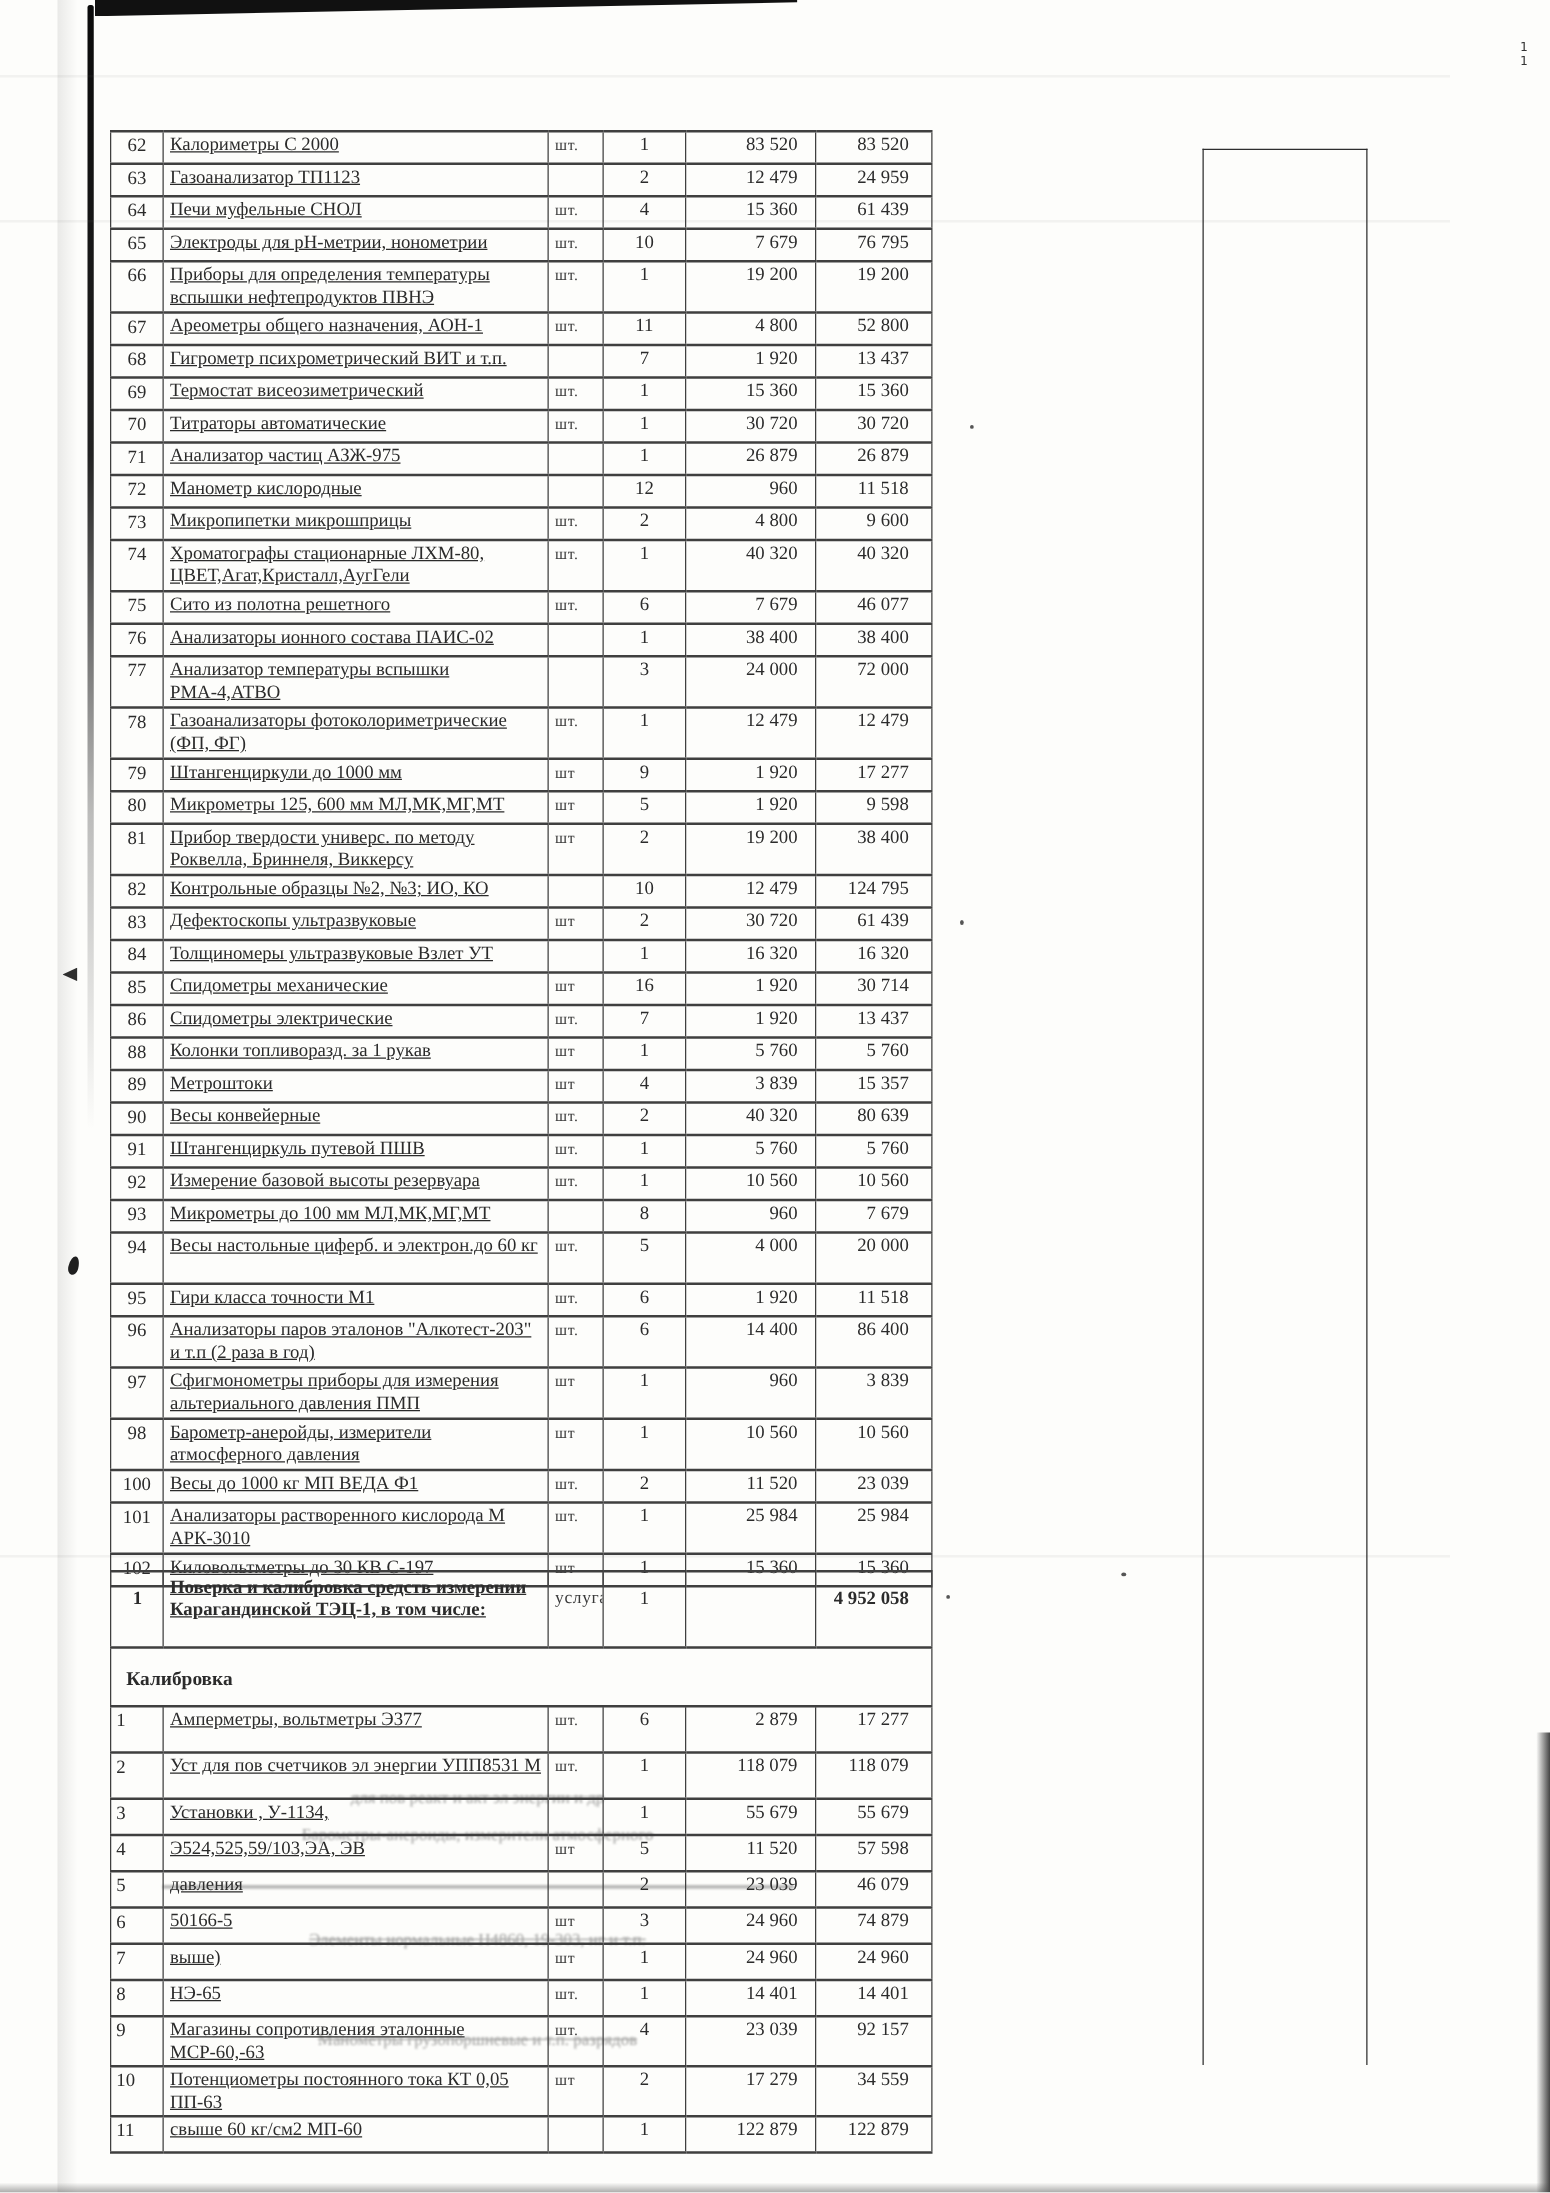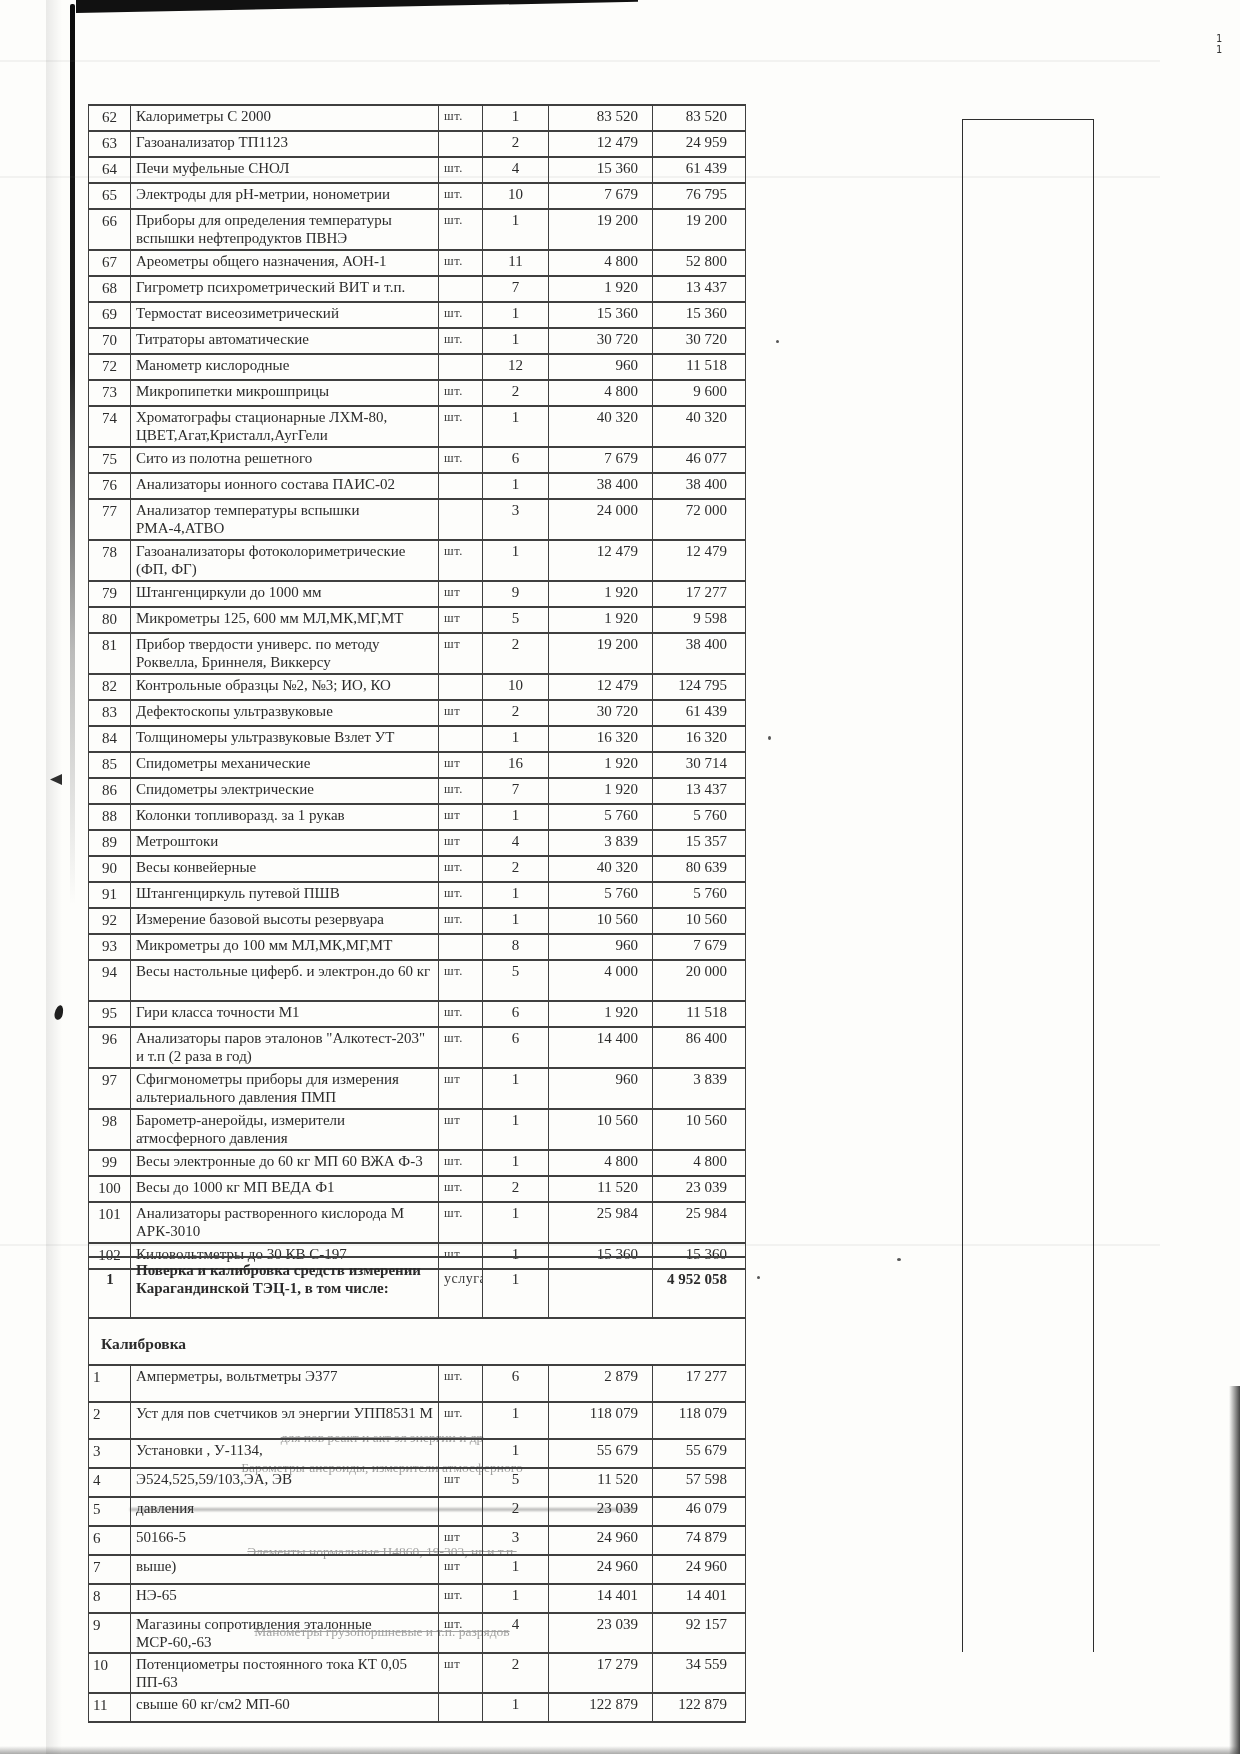--- a/index.html
+++ b/index.html
@@ -39,21 +39,21 @@
     background:linear-gradient(to bottom,rgba(0,0,0,0),rgba(70,70,70,.45));}
   
   table.t{position:absolute;left:88px;border-collapse:collapse;table-layout:fixed;
     width:657px;font-size:15px;color:#2b2b2b;}
   .t1{top:104px}
   .t2{top:1256px}
   td{border:1.6px solid #3f3f3f;border-top-width:2px;border-bottom-width:2px;
     vertical-align:top;padding:1px 3px;line-height:18px;height:21px;overflow:hidden;}
   tr.tall td{height:36px;}
   td.num{text-align:center;padding-top:2px;}
-  td.name{padding-left:5px;}
+  td.name{padding-left:5px;text-decoration:underline;}
   td.unit{font-size:12.5px;padding-left:5px;letter-spacing:.5px;color:#3a3a3a;}
   td.qty{text-align:center;}
   td.price{text-align:right;padding-right:14px;}
   td.total{text-align:right;padding-right:18px;}
   .t2 td{height:24px;}
   .t2 tr.tall td{height:32px;}
   .t2 td.num{text-align:left;padding-left:4px;}
   .t2 tr.summary td{height:46px;}
   .t2 tr.summary td.num{text-align:center;padding-top:12px;}
   .t2 tr.summary td.unit{padding-top:12px;font-size:14px;}
@@ -166,20 +166,28 @@
         </tr>
         <tr>
           <td class="num">70</td>
           <td class="name">Титраторы автоматические</td>
           <td class="unit">шт.</td>
           <td class="qty">1</td>
           <td class="price">30 720</td>
           <td class="total">30 720</td>
         </tr>
         <tr>
+          <td class="num">71</td>
+          <td class="name">Анализатор частиц АЗЖ-975</td>
+          <td class="unit"></td>
+          <td class="qty">1</td>
+          <td class="price">26 879</td>
+          <td class="total">26 879</td>
+        </tr>
+        <tr>
           <td class="num">72</td>
           <td class="name">Манометр кислородные</td>
           <td class="unit"></td>
           <td class="qty">12</td>
           <td class="price">960</td>
           <td class="total">11 518</td>
         </tr>
         <tr>
           <td class="num">73</td>
           <td class="name">Микропипетки микрошприцы</td>
@@ -372,28 +380,20 @@
           <td class="price">960</td>
           <td class="total">3 839</td>
         </tr>
         <tr class="tall">
           <td class="num">98</td>
           <td class="name">Барометр-анеройды, измерители атмосферного давления</td>
           <td class="unit">шт</td>
           <td class="qty">1</td>
           <td class="price">10 560</td>
           <td class="total">10 560</td>
-        </tr>
-        <tr>
-          <td class="num">99</td>
-          <td class="name">Весы электронные до 60 кг МП 60 ВЖА Ф-3</td>
-          <td class="unit">шт.</td>
-          <td class="qty">1</td>
-          <td class="price">4 800</td>
-          <td class="total">4 800</td>
         </tr>
         <tr>
           <td class="num">100</td>
           <td class="name">Весы до 1000 кг МП ВЕДА Ф1</td>
           <td class="unit">шт.</td>
           <td class="qty">2</td>
           <td class="price">11 520</td>
           <td class="total">23 039</td>
         </tr>
         <tr class="tall">

